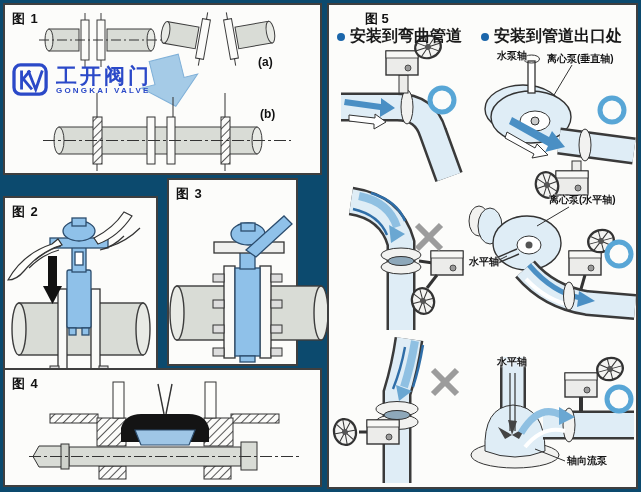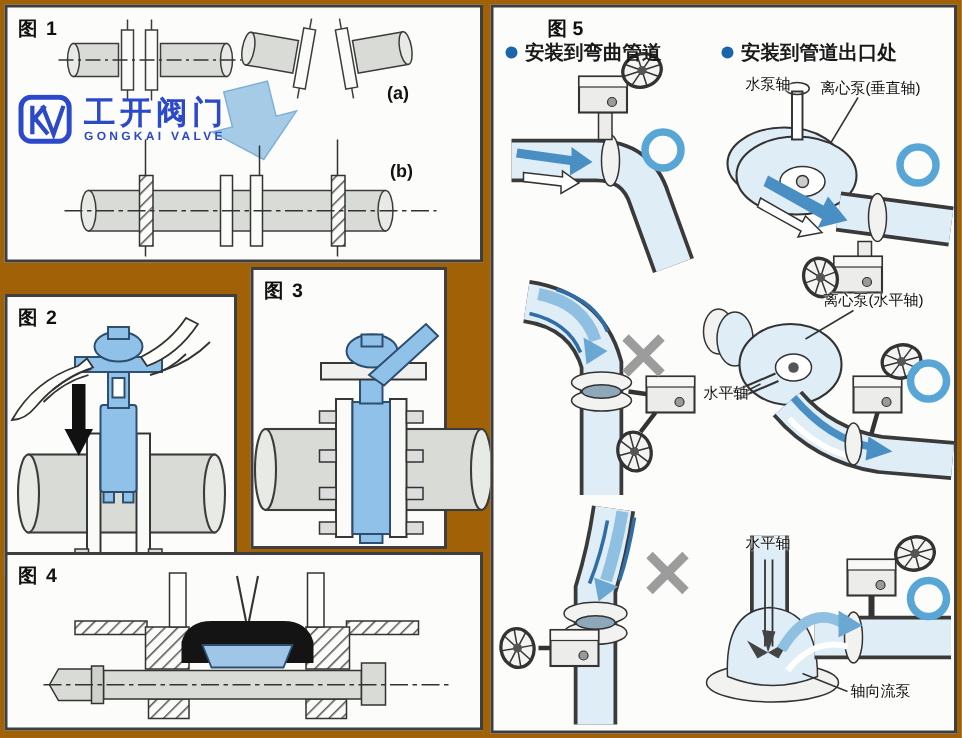--- a/index.html
+++ b/index.html
@@ -1,33 +1,33 @@
 <!DOCTYPE html>
 <html><head>
 <meta charset="utf-8">
 <style>
   html,body{margin:0;padding:0;}
   body{font-family:"Liberation Sans","DejaVu Sans",sans-serif;background:#cfcfcb;}
-  .page{position:relative;width:641px;height:492px;background:#a16207;overflow:hidden;}
+  .page{position:relative;width:641px;height:492px;background:#0c4a6e;overflow:hidden;}
   .panel{position:absolute;background:#fcfcfa;border:2px solid #3f3f3f;box-sizing:border-box;}
   .fig-label{position:absolute;left:7px;top:5px;font-size:13px;font-weight:bold;color:#111;letter-spacing:1px;z-index:5;}
   .tag{position:absolute;font-size:12px;font-weight:bold;color:#111;z-index:5;}
   .ill{position:absolute;left:0;top:0;}
   .brand{position:absolute;left:7px;top:58px;display:flex;align-items:center;gap:6px;z-index:6;}
   .brand-text{display:flex;flex-direction:column;line-height:1;}
   .brand-cn{font-size:21px;font-weight:900;color:#2b49c8;letter-spacing:3px;}
   .brand-en{font-size:8px;font-weight:bold;color:#2b49c8;letter-spacing:2.2px;margin-top:1px;}
   .watermark{position:absolute;left:178px;top:164px;z-index:40;font-size:51px;font-weight:bold;
      letter-spacing:5px;color:rgba(255,255,255,0.55);-webkit-text-stroke:2px rgba(175,175,175,0.45);
      pointer-events:none;white-space:nowrap;}
   .f5-head{position:absolute;left:8px;top:5px;font-size:13px;font-weight:bold;color:#111;z-index:5;padding-left:28px;}
   .bullet-item{position:absolute;display:flex;align-items:center;gap:5px;z-index:5;}
   .bullet-dot{width:8px;height:8px;border-radius:50%;background:#1b66aa;flex:0 0 auto;}
-  .bullet-label{font-size:13px;font-weight:bold;color:#1a1a1a;white-space:nowrap;}
-  .ann{position:absolute;font-size:10px;font-weight:normal;color:#111;z-index:6;white-space:nowrap;
+  .bullet-label{font-size:16px;font-weight:bold;color:#1a1a1a;white-space:nowrap;}
+  .ann{position:absolute;font-size:10px;font-weight:bold;color:#111;z-index:6;white-space:nowrap;
        text-shadow:0 0 2px #fff,0 0 2px #fff;}
 </style>
 </head>
 <body>
 
 <div class="page">
 
   <section class="panel" style="left:3px;top:3px;width:319px;height:172px">
     <div class="fig-label">图 1</div>
     <svg class="ill" width="315" height="168" viewBox="0 0 315 168">

